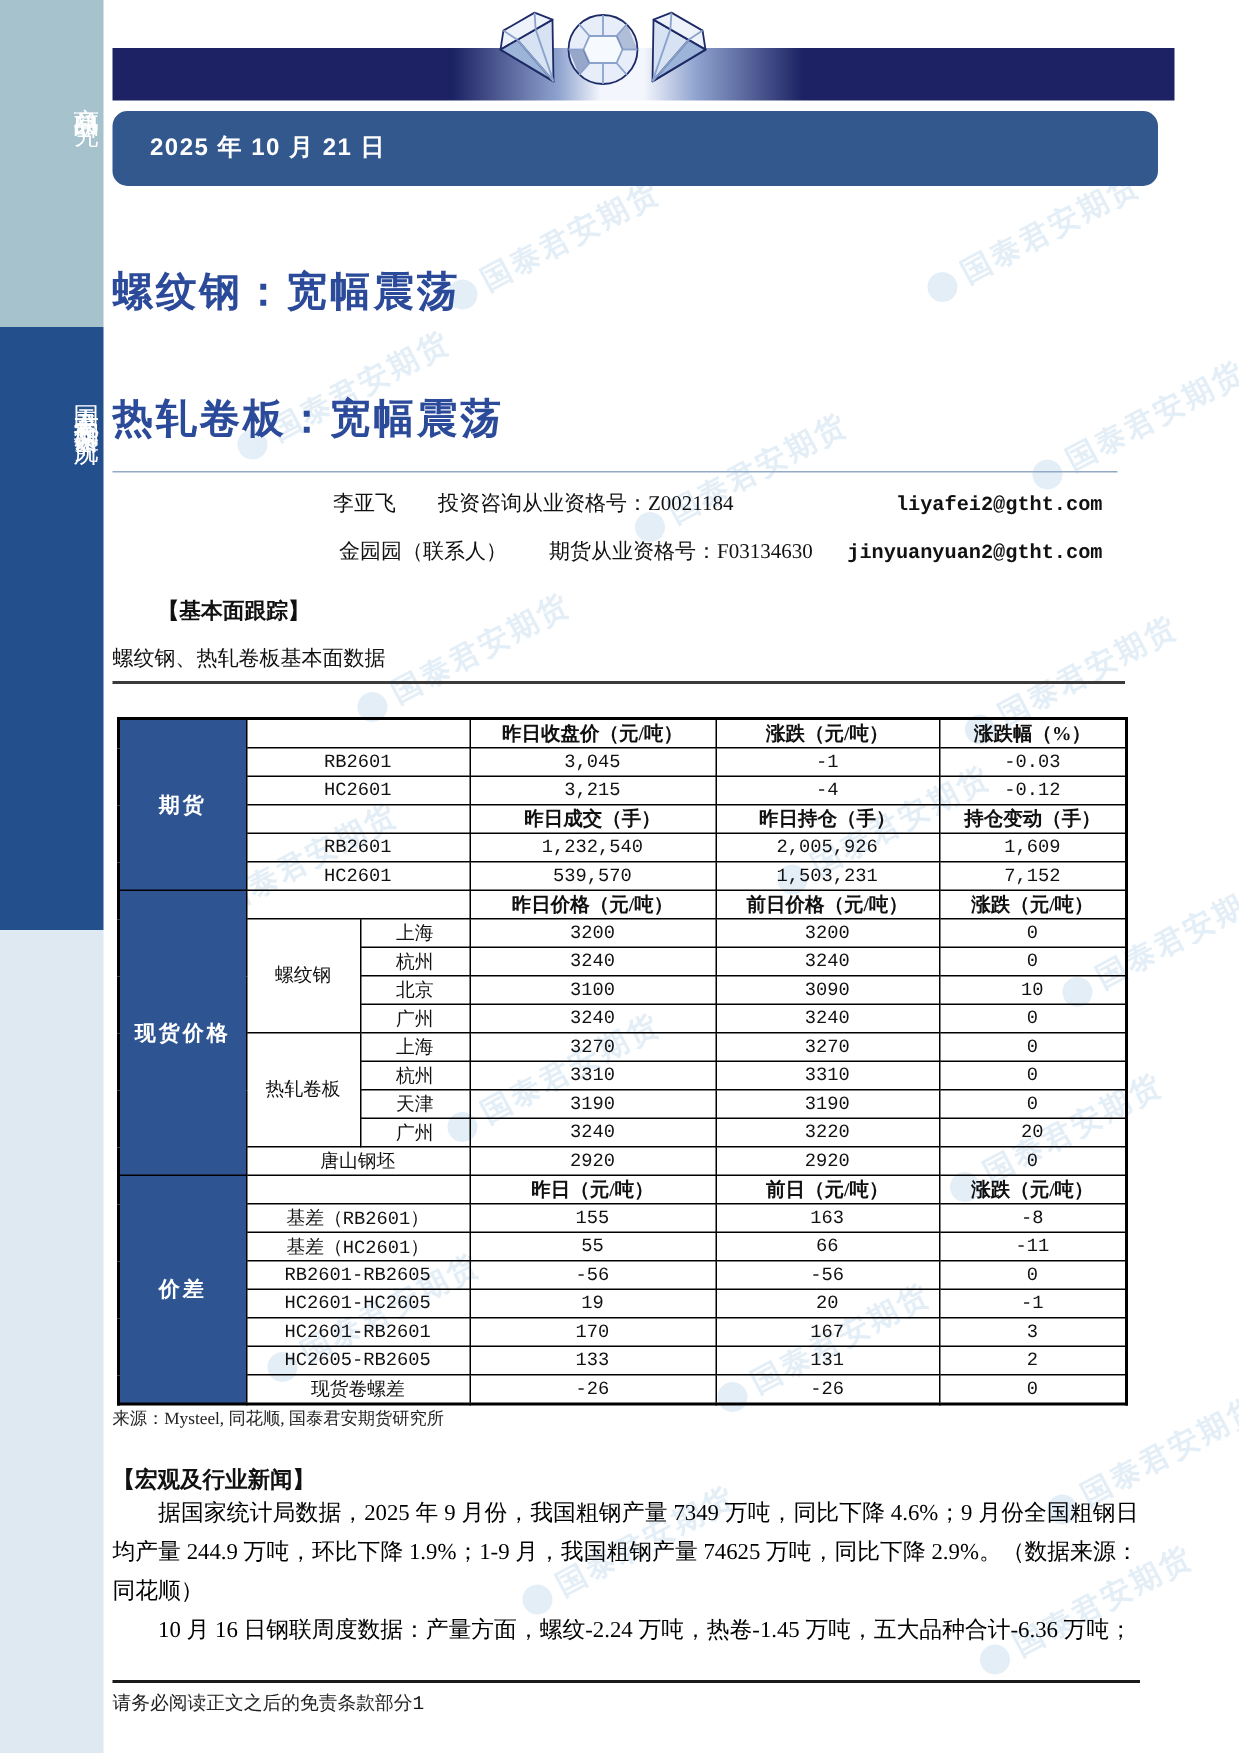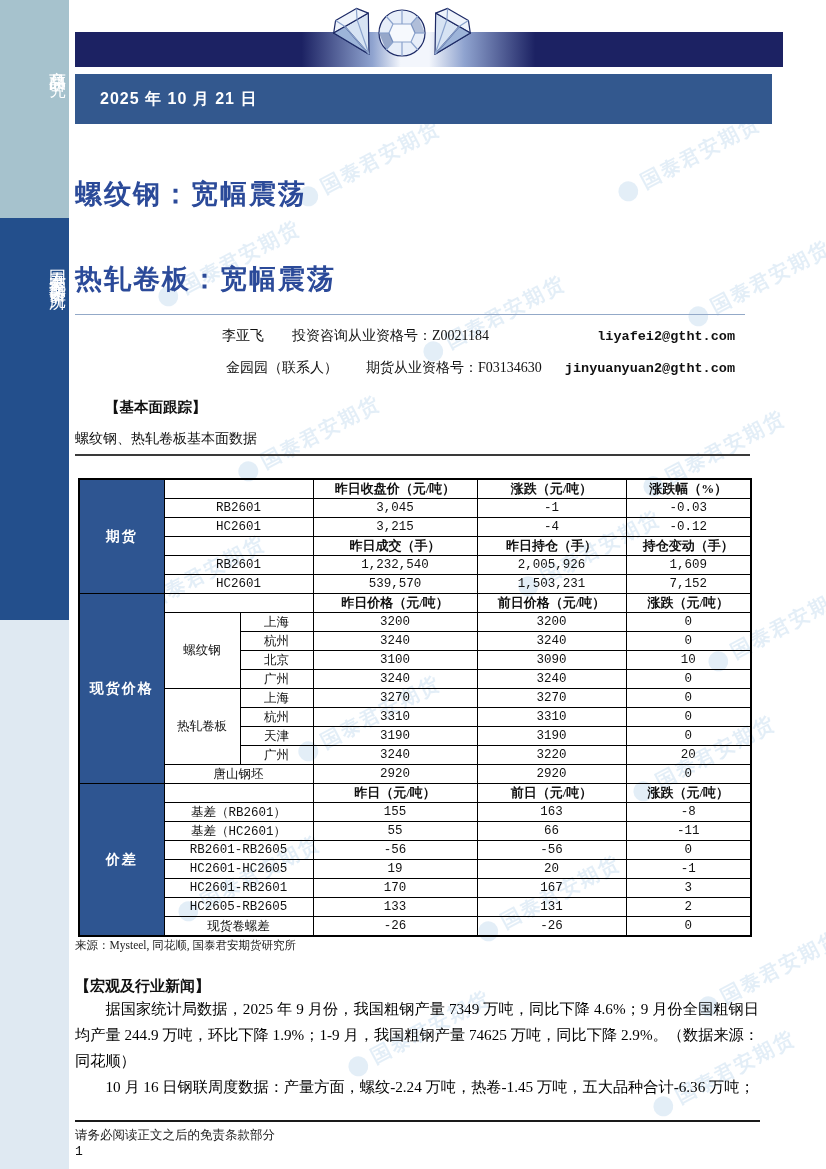--- a/index.html
+++ b/index.html
@@ -18,21 +18,21 @@
   .sb-mid .v-text{padding-top:38px;}
 
   
   .band{position:absolute;left:75px;top:32px;width:708px;height:35px;
         background:linear-gradient(90deg,#1c2263 0%,#1c2263 32%,#8fa3cf 42%,
                    #f3f6fc 46%,#f3f6fc 50%,#8fa3cf 55%,#1c2263 65%,#1c2263 100%);}
   .diamonds{position:absolute;left:328px;top:4px;width:148px;height:62px;}
 
   
   .date-bar{position:absolute;left:75px;top:74px;width:697px;height:50px;
-            background:#33588e;border-radius:0;}
+            background:#33588e;border-radius:10px;}
   .date-bar span{display:block;padding-left:25px;line-height:50px;color:#ffffff;
             font-family:"Liberation Sans","DejaVu Sans",sans-serif;
             font-weight:bold;font-size:16px;letter-spacing:1px;}
 
   
   .title{position:absolute;left:75px;width:675px;
          color:#2b4a99;font-weight:bold;font-size:27px;letter-spacing:2px;}
   .title-1{top:176px;}
   .title-2{top:261px;}
 
@@ -67,21 +67,21 @@
   .source-note{position:absolute;left:75px;top:938px;font-size:11.5px;color:#222;}
 
   
   .news-body{position:absolute;left:75px;top:996px;width:684px;font-size:15.2px;
              line-height:26px;text-align:justify;color:#000;}
   .news-body p{margin:0;text-indent:2em;}
 
   
   .footer-line{position:absolute;left:75px;top:1120px;width:685px;height:2px;background:#1a1a1a;}
   .footer-row{position:absolute;left:75px;top:1127px;width:685px;display:flex;
-              justify-content:center;align-items:baseline;flex-direction:column;}
+              justify-content:flex-start;align-items:baseline;}
   .disclaimer{font-size:12.5px;color:#222;}
   .page-num{font-size:13px;font-family:"Liberation Mono","DejaVu Sans Mono",monospace;}
 
   
   .wm{position:absolute;display:flex;align-items:center;gap:6px;color:#9ec4e4;opacity:0.28;
       transform:rotate(-28deg);font-size:20px;letter-spacing:2px;font-weight:bold;
       pointer-events:none;white-space:nowrap;}
   .wm i{width:20px;height:20px;border-radius:50%;background:currentColor;display:inline-block;flex:none;}
 </style>
 </head>

